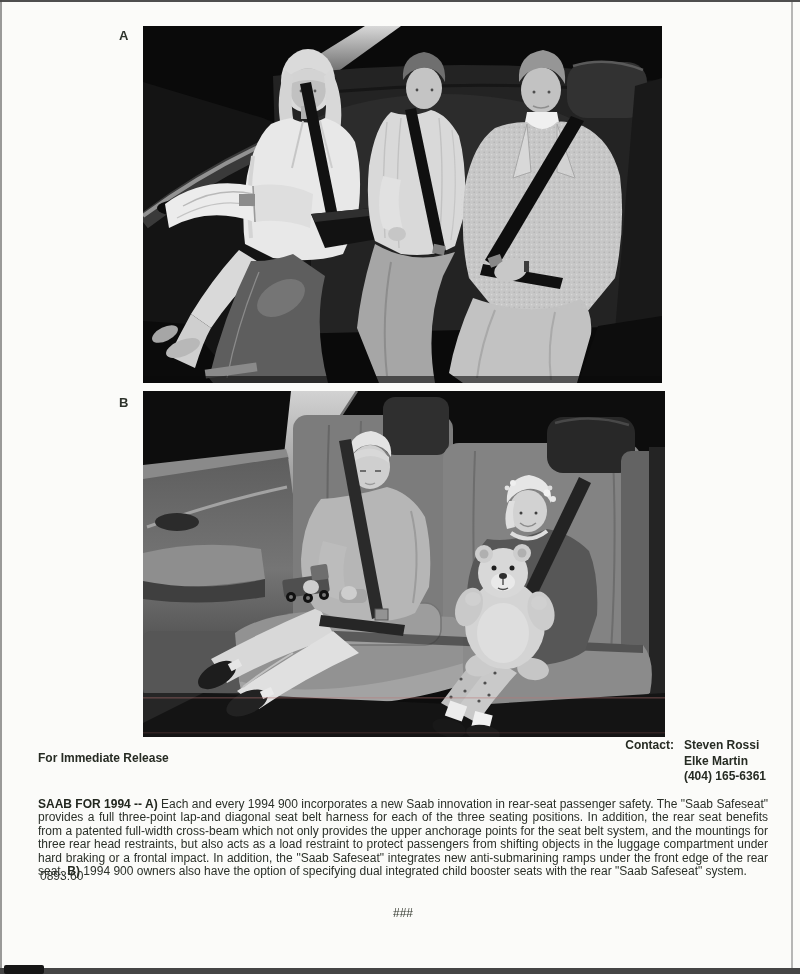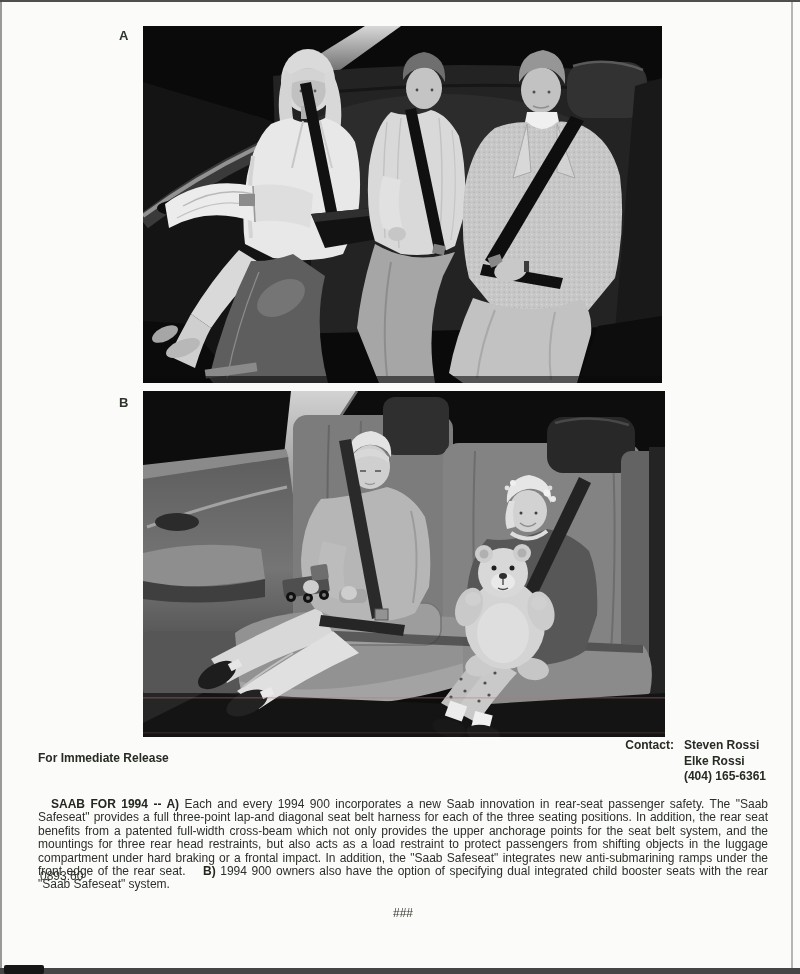--- a/index.html
+++ b/index.html
@@ -25,21 +25,21 @@
   .photo svg{display:block;width:100%;height:100%;}
 
   .release-line{position:absolute;left:38px;top:751px;font-size:12px;font-weight:bold;}
   .contact{position:absolute;top:738px;right:34px;display:flex;gap:10px;font-size:12px;font-weight:bold;line-height:15.5px;}
   .contact .lines{text-align:left;}
 
   .body-par{
     position:absolute;left:38px;top:786px;width:730px;
     font-size:12px;line-height:13.4px;text-align:justify;color:#2b3029;
   }
-  .body-par b{color:#22271f;margin-left:13px;}
+  .body-par b{color:#22271f;}
   .end-mark{position:absolute;left:38px;top:906px;width:730px;text-align:center;font-size:12px;color:#33382f;}
   .doc-code{position:absolute;left:40px;top:869px;font-size:12px;color:#2e332b;}
 </style>
 </head>
 <body>
 
 <div class="sheet">
 
   <div class="scan-top"></div>
   <div class="scan-left"></div>
@@ -325,21 +325,21 @@
       <rect x="0" y="341" width="522" height="1.4" fill="rgba(160,90,90,0.22)"></rect>
     </svg>
   </div>
 
   <div class="release-line">For Immediate Release</div>
 
   <div class="contact">
     <div>Contact:</div>
     <div class="lines">
       <div>Steven Rossi</div>
-      <div>Elke Rossi</div>
+      <div>Elke Martin</div>
       <div>(404) 165-6361</div>
     </div>
   </div>
 
   <p class="body-par"><b>SAAB FOR 1994 -- A)</b><span>  Each and every 1994 900 incorporates a new Saab innovation in rear-seat passenger safety.  The "Saab Safeseat" provides a full three-point lap-and diagonal seat belt harness for each of the three seating positions.  In addition, the rear seat benefits from a patented full-width cross-beam which not only provides the upper anchorage points for the seat belt system, and the mountings for three rear head restraints, but also acts as a load restraint to protect passengers from shifting objects in the luggage compartment under hard braking or a frontal impact.  In addition, the "Saab Safeseat" integrates new anti-submarining ramps under the front edge of the rear seat.  </span><b>B)</b><span>  1994 900 owners also have the option of specifying dual integrated child booster seats with the rear "Saab Safeseat" system.</span></p>
 
   <div class="end-mark">###</div>
   <div class="doc-code">0893:60</div>
 
 </div>

